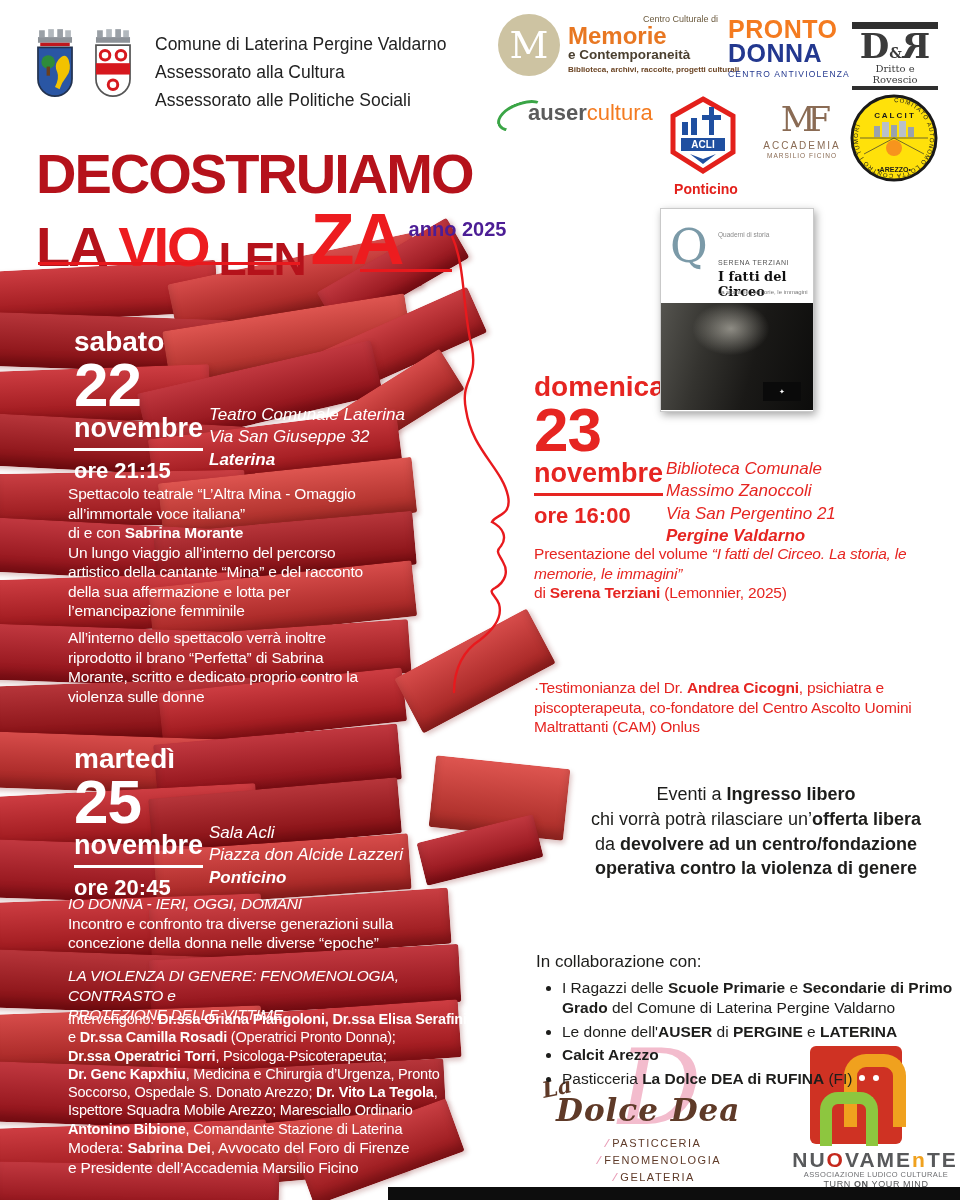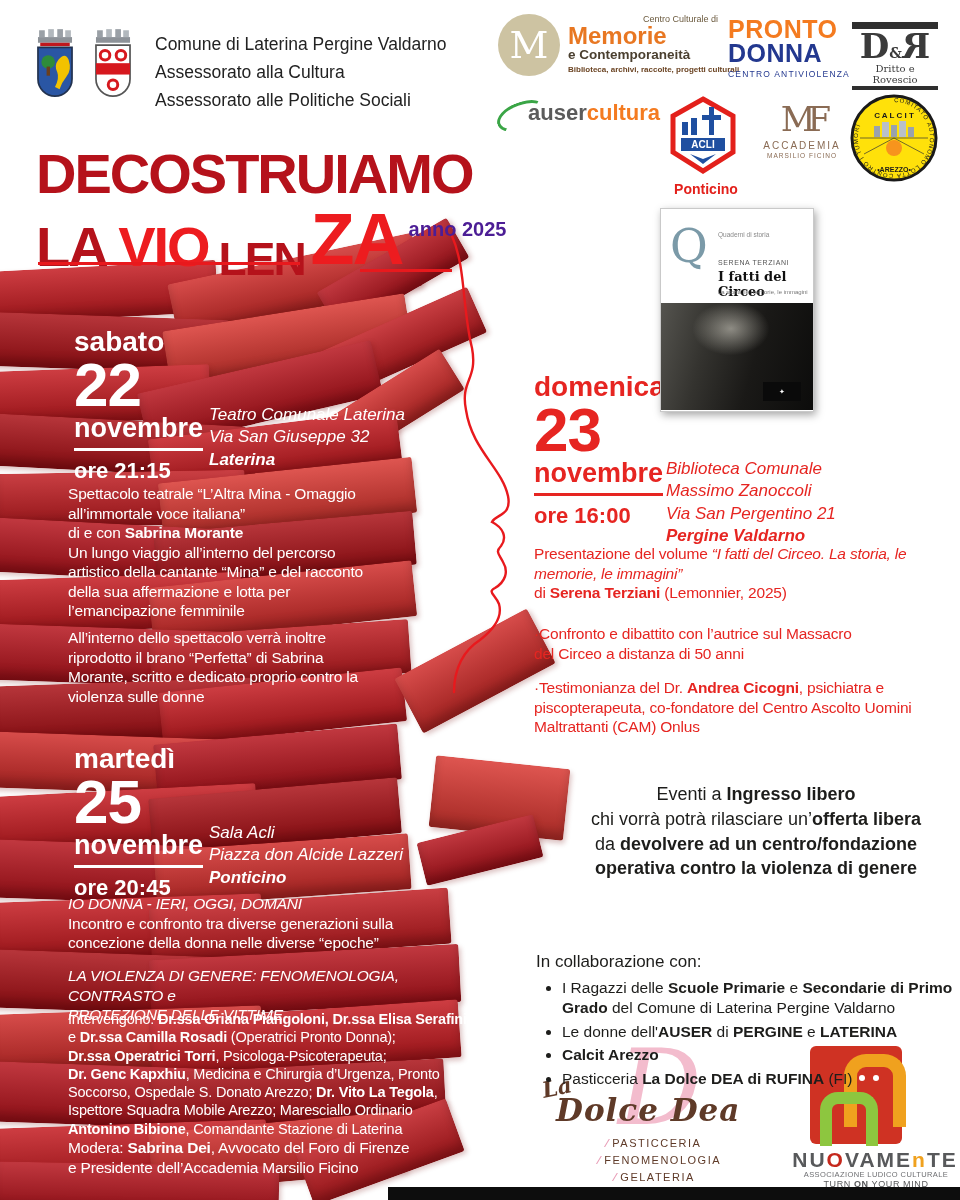--- a/index.html
+++ b/index.html
@@ -84,21 +84,21 @@
   .pd-2{font-size:25px;font-weight:900;color:#23388f;line-height:.95;letter-spacing:.5px;}
   .pd-tag{font-size:8.5px;color:#23388f;letter-spacing:1.2px;margin-top:3px;}
   .dr-box{border-top:7px solid #2f2f2f;padding-top:0;width:86px;text-align:center;color:#3b3b3b;}
   .dr-main{font-family:"DejaVu Serif",serif;font-size:34px;font-weight:700;line-height:1.0;}
   .dr-amp{font-size:14px;}
   .dr-rev{display:inline-block;transform:scaleX(-1);}
   .dr-tag{font-size:10px;border-bottom:4px solid #2f2f2f;padding-bottom:1px;font-family:"DejaVu Serif",serif;}
   .au-swoosh{position:absolute;left:-6px;top:2px;width:46px;height:22px;border:3px solid transparent;
       border-top:3px solid #3aa546;border-left:3px solid #3aa546;border-radius:50%;transform:rotate(-20deg);}
   .au-1{font-size:22px;font-weight:800;color:#5b5b5b;}
-  .au-2{font-size:22px;font-weight:700;color:#f47b20;}
+  .au-2{font-size:22px;font-weight:400;color:#f47b20;}
   .acli-place{font-size:14px;font-weight:800;color:#e3201b;text-align:center;margin-top:3px;}
   .acc-mono{font-family:"DejaVu Serif",serif;font-size:34px;color:#8a6b54;letter-spacing:-8px;line-height:1;}
   .acc-1{font-size:10px;letter-spacing:2px;color:#8a6b54;margin-top:4px;}
   .acc-2{font-size:6.5px;letter-spacing:1px;color:#8a6b54;margin-top:1px;}
   .bottom-bar{position:absolute;left:388px;top:1187px;width:572px;height:13px;background:#0d0d0d;z-index:7;}
   svg text{font-family:"Liberation Sans",sans-serif;}
 </style>
 </head>
 <body>
 
@@ -299,22 +299,20 @@
 
   <div class="abs content rtext venue" style="left:666px;top:426px">
     <div>Biblioteca Comunale</div>
     <div>Massimo Zanoccoli</div>
     <div>Via San Pergentino 21</div>
     <div class="venue-strong">Pergine Valdarno</div>
   </div>
   <div class="abs content rtext par" style="left:534px;top:512px;width:425px"><span>Presentazione del volume </span><span style="font-style: italic;">“I fatti del Circeo. La storia, le
 memorie, le immagini”</span><span>
 di </span><span style="font-weight: 700;">Serena Terziani</span><span> (Lemonnier, 2025)</span></div>
-  <div class="abs content rtext par" style="left:534px;top:592px;width:425px"><span>·Confronto e dibattito con l’autrice sul Massacro
-del Circeo a distanza di 50 anni</span></div>
   <div class="abs content rtext par" style="left:534px;top:646px;width:428px"><span>·Testimonianza del Dr. </span><span style="font-weight: 700;">Andrea Cicogni</span><span>, psichiatra e
 piscopterapeuta, co-fondatore del Centro Ascolto Uomini
 Maltrattanti (CAM) Onlus</span></div>
 
   <div class="abs content free" style="left:556px;top:750px">
     <div><span>Eventi a </span><span style="font-weight: 700;">Ingresso libero</span></div>
     <div><span>chi vorrà potrà rilasciare un’</span><span style="font-weight: 700;">offerta libera</span></div>
     <div><span>da </span><span style="font-weight: 700;">devolvere ad un centro/fondazione</span></div>
     <div><span style="font-weight: 700;">operativa contro la violenza di genere</span></div>
   </div>

